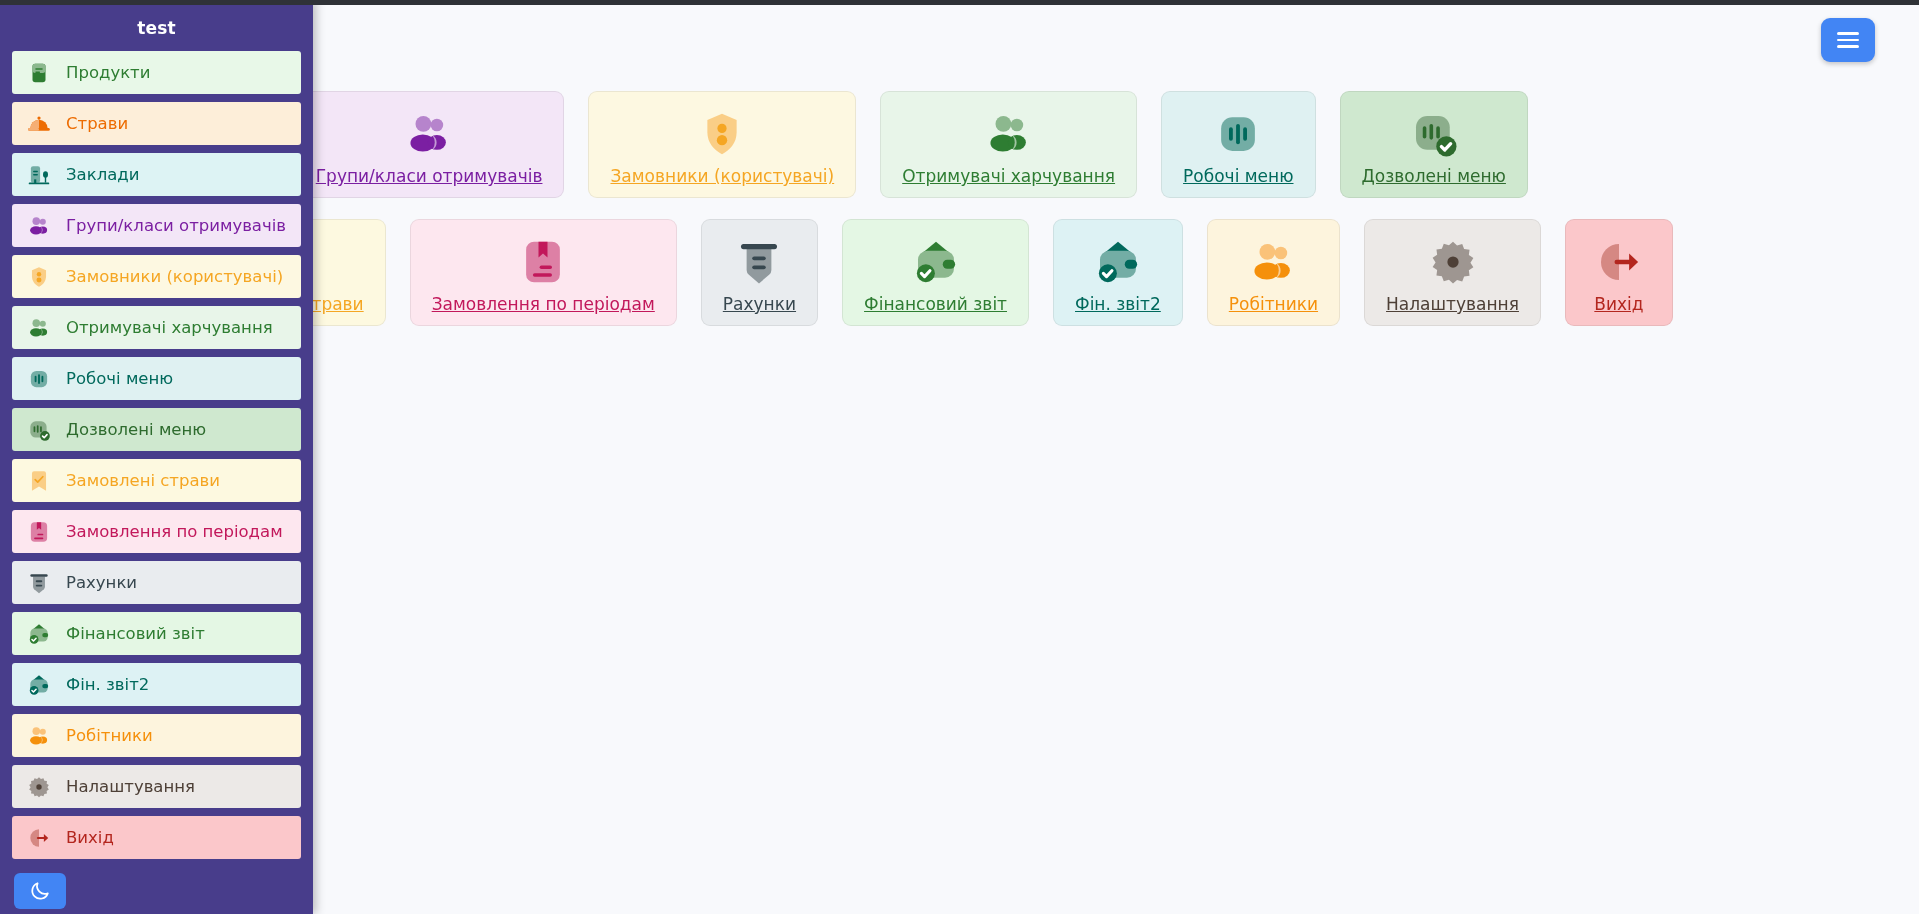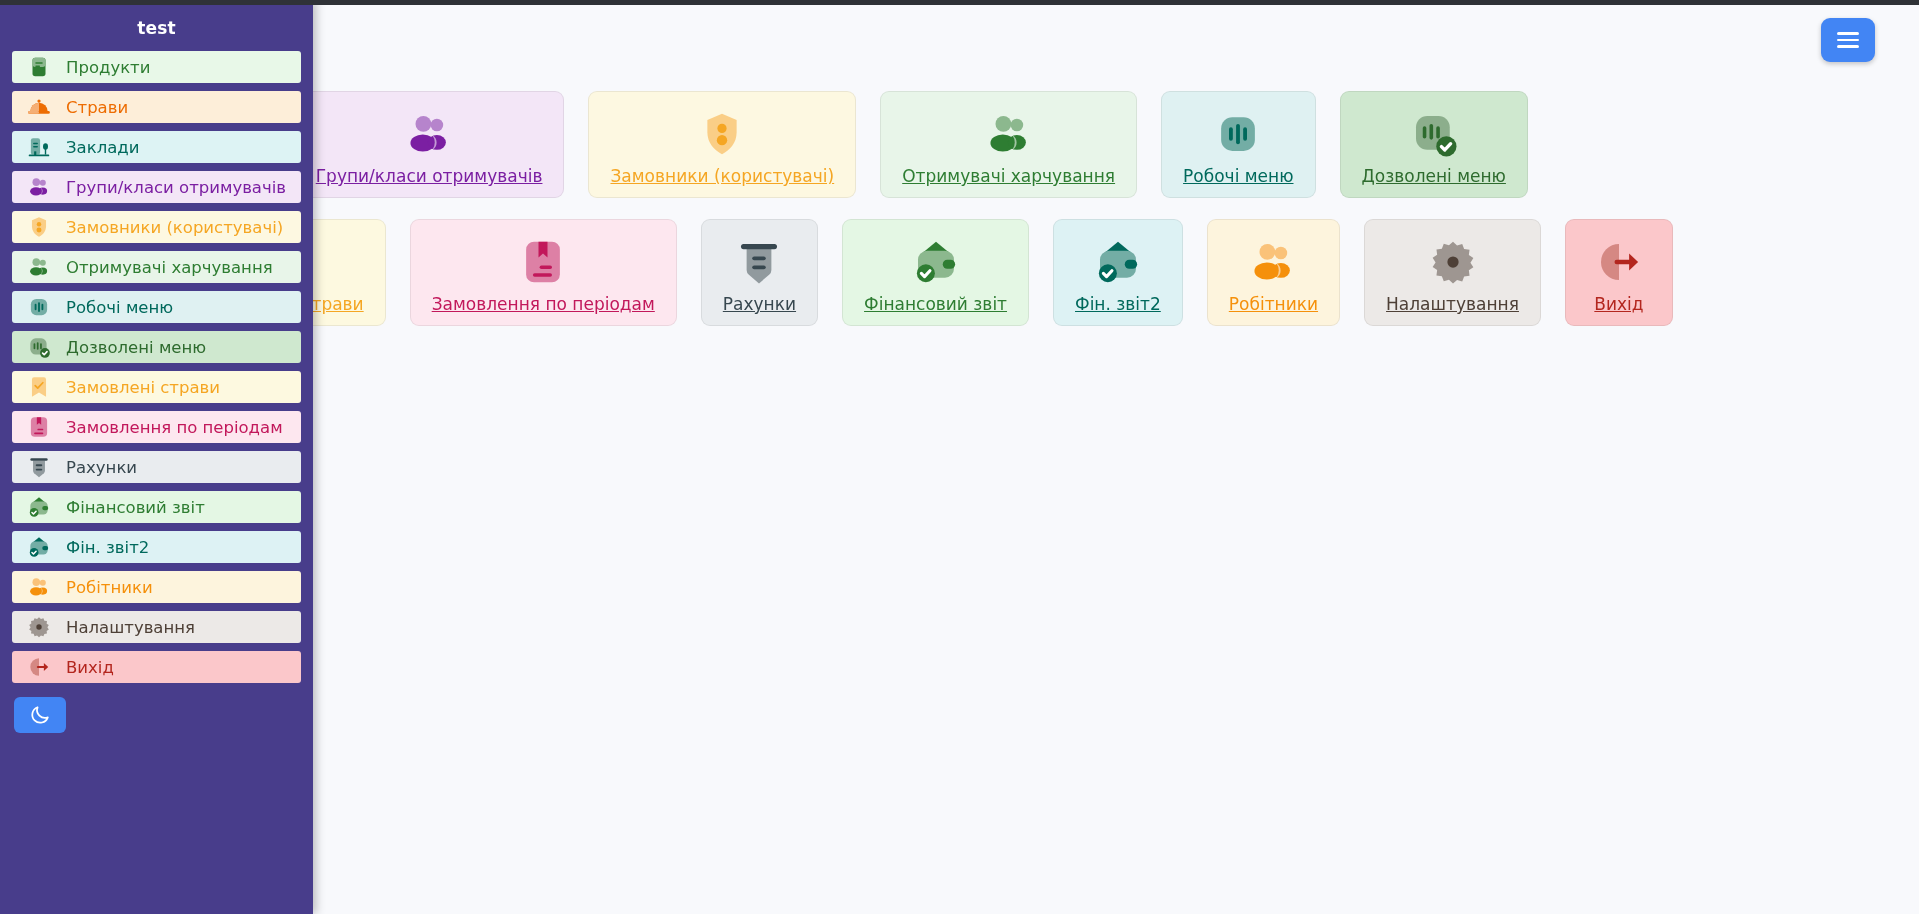--- a/index.html
+++ b/index.html
@@ -126,21 +126,21 @@
     color: #ffffff;
     font-weight: bold;
     font-size: 17px;
     text-align: center;
     padding: 18px 0 13px 0;
     letter-spacing: .2px;
   }
   .side-item {
     display: flex;
     align-items: center;
-    height: 32px;
+    height: 43px;
     margin-bottom: 8px;
     border-radius: 3px;
     padding-left: 14px;
     gap: 14px;
     cursor: pointer;
     flex: 0 0 auto;
   }
   .side-item .sic {
     width: 26px;
     height: 26px;

